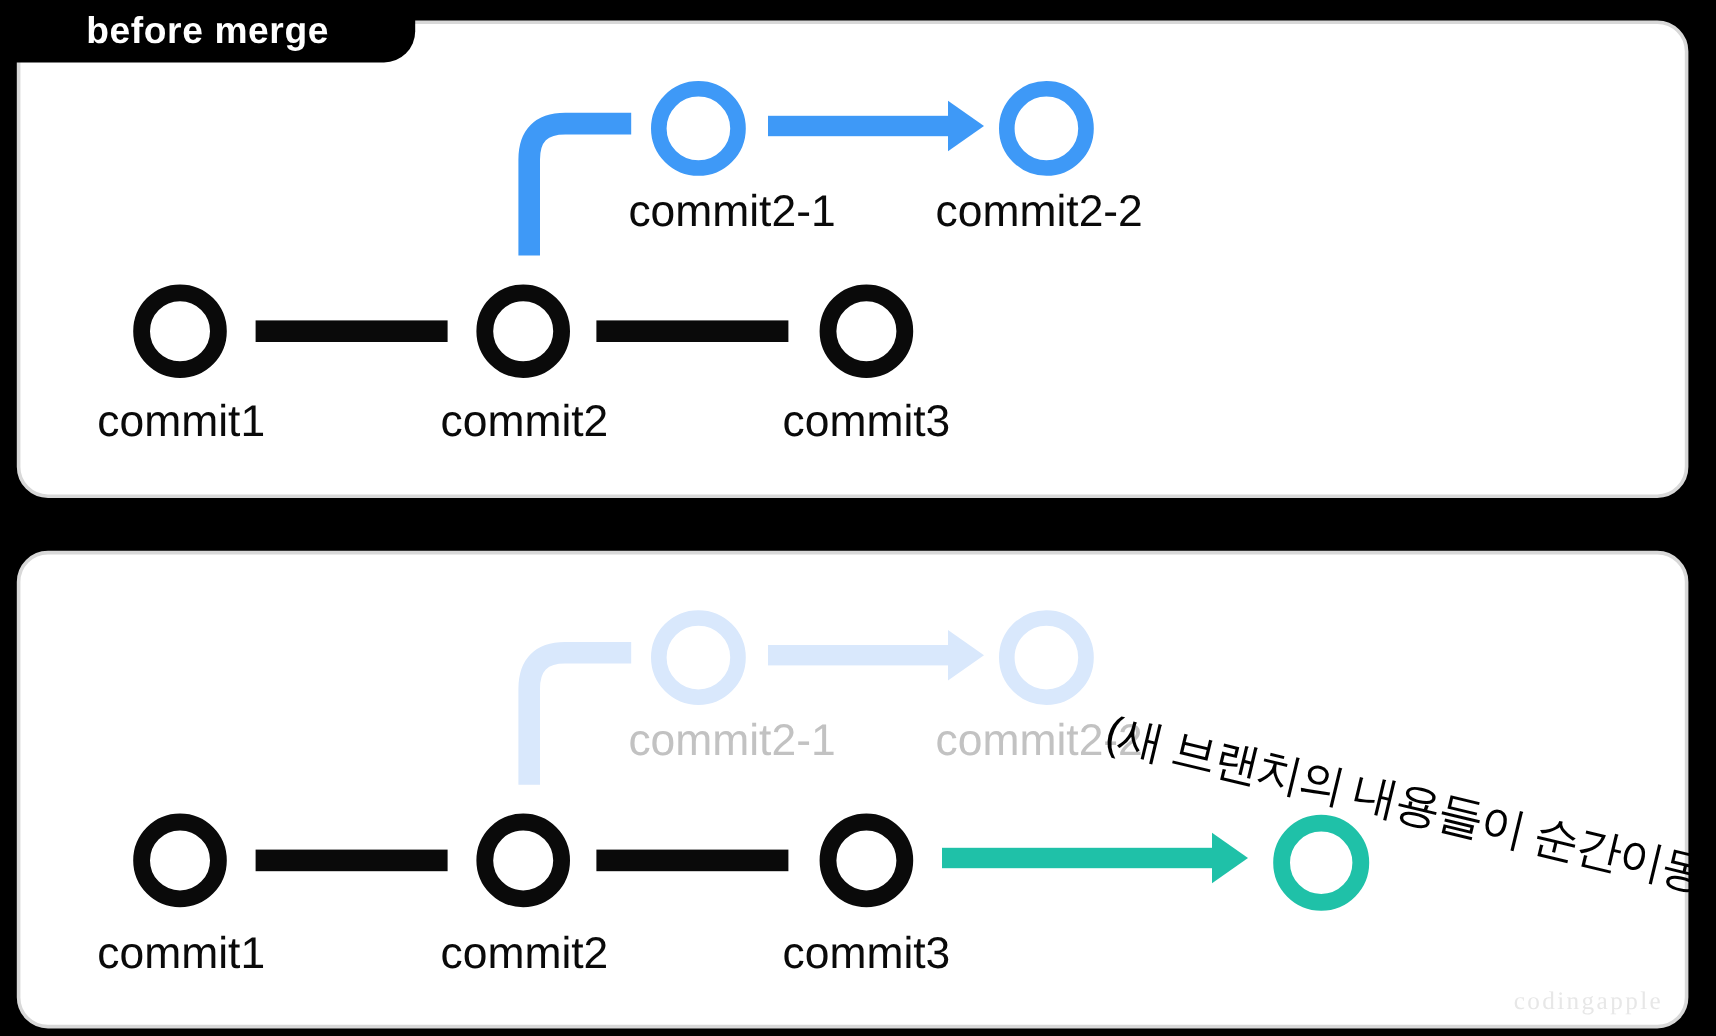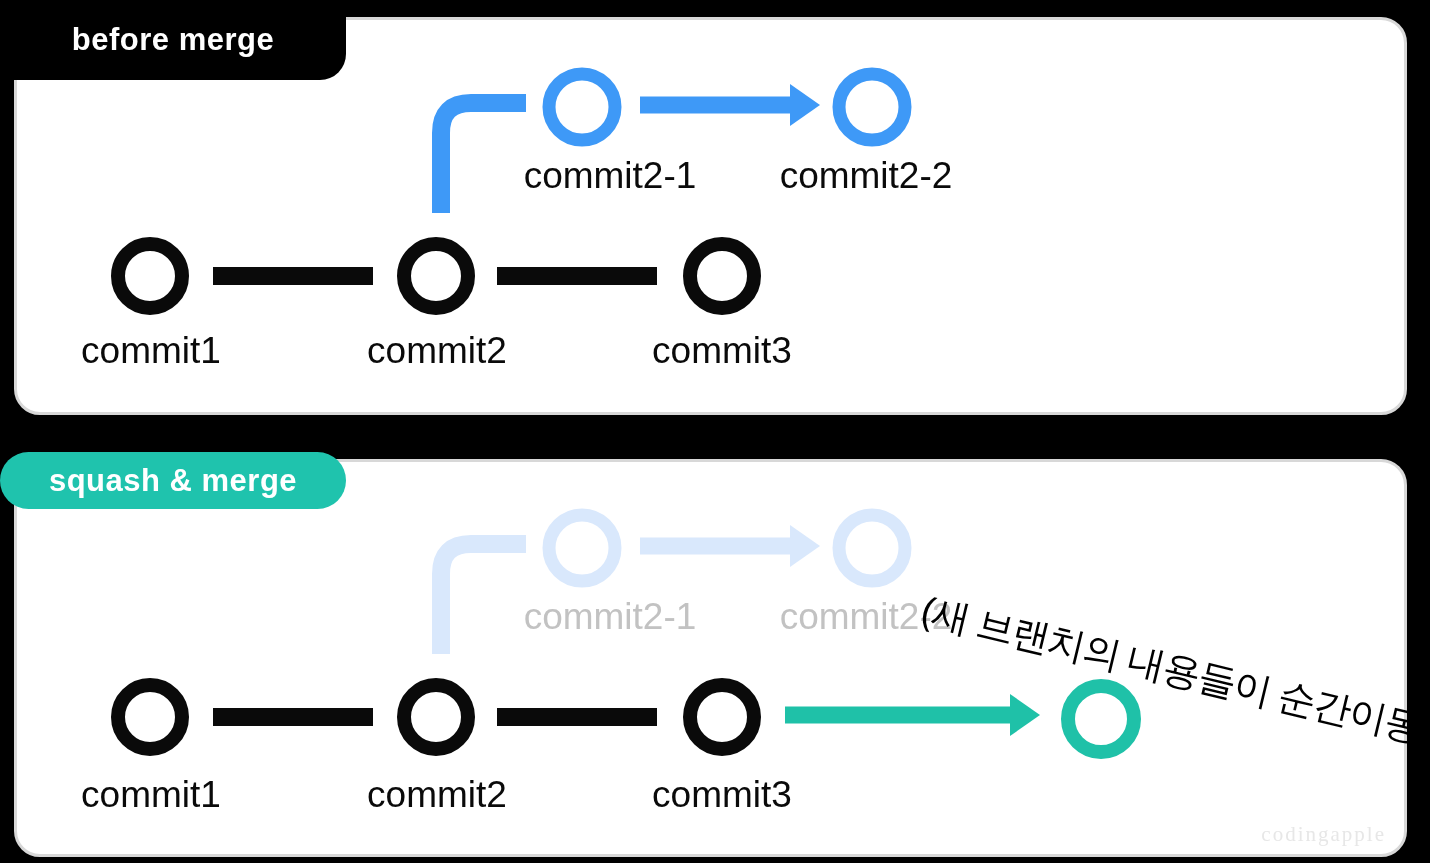--- a/index.html
+++ b/index.html
@@ -12,21 +12,21 @@
     background:#fff;border:3px solid #d8d8d8;border-radius:26px;
     box-sizing:border-box;
   }
   .panel-before{top:17px;}
   .panel-squash{top:459px;}
   .badge{
     position:absolute;display:flex;align-items:center;justify-content:center;
     color:#fff;font-weight:bold;font-size:31px;z-index:5;white-space:nowrap;
     letter-spacing:0.5px;
   }
-  .badge-before{left:0;top:0;width:346px;height:80px;background:#000;border-radius:0 0 26px 0;}
+  .badge-before{left:0;top:0;width:346px;height:52px;background:#000;border-radius:0 0 26px 0;}
   .badge-squash{left:0;top:452px;width:346px;height:57px;background:var(--teal-badge);border-radius:29px;}
   .gsvg{position:absolute;pointer-events:none;}
   .svg-before{left:14px;top:17px;}
   .svg-squash{left:14px;top:459px;}
   .commit-label{
     position:absolute;transform:translateX(-50%);
     font-size:37px;color:#0a0a0a;white-space:nowrap;line-height:1.1;z-index:4;
   }
   .label-gray{color:var(--label-gray);}
   .annotation{
@@ -73,23 +73,20 @@
     <circle cx="708" cy="259" r="32" fill="none" class="stroke-black" stroke-width="14"></circle>
   </svg>
 
   <div class="commit-label" style="left:610px;top:156px;">commit2-1</div>
   <div class="commit-label" style="left:866px;top:156px;">commit2-2</div>
   <div class="commit-label" style="left:151px;top:331px;">commit1</div>
   <div class="commit-label" style="left:437px;top:331px;">commit2</div>
   <div class="commit-label" style="left:722px;top:331px;">commit3</div>
 
   <div class="panel panel-squash"></div>
-  <div class="badge badge-squash">
-    <span>squash &amp; merge</span>
-  </div>
 
   <svg class="gsvg svg-squash" width="1393" height="398" viewBox="0 0 1393 398">
 
     <path d="M427,195 V115 Q427,85 457,85 H512" fill="none" class="stroke-bluefade" stroke-width="18"></path>
     <circle cx="568" cy="89" r="33" fill="none" class="stroke-bluefade" stroke-width="13"></circle>
     <rect x="626" y="78.5" width="152" height="17" class="fill-bluefade"></rect>
     <polygon points="806,87 776,66 776,108" class="fill-bluefade"></polygon>
     <circle cx="858" cy="89" r="33" fill="none" class="stroke-bluefade" stroke-width="13"></circle>
 
     <circle cx="136" cy="258" r="32" fill="none" class="stroke-black" stroke-width="14"></circle>

